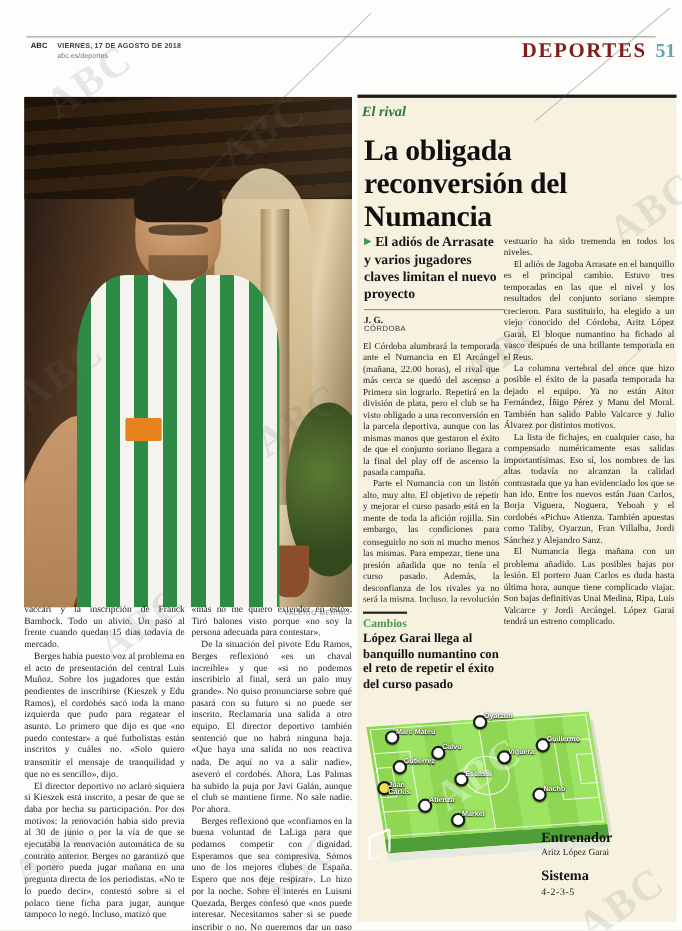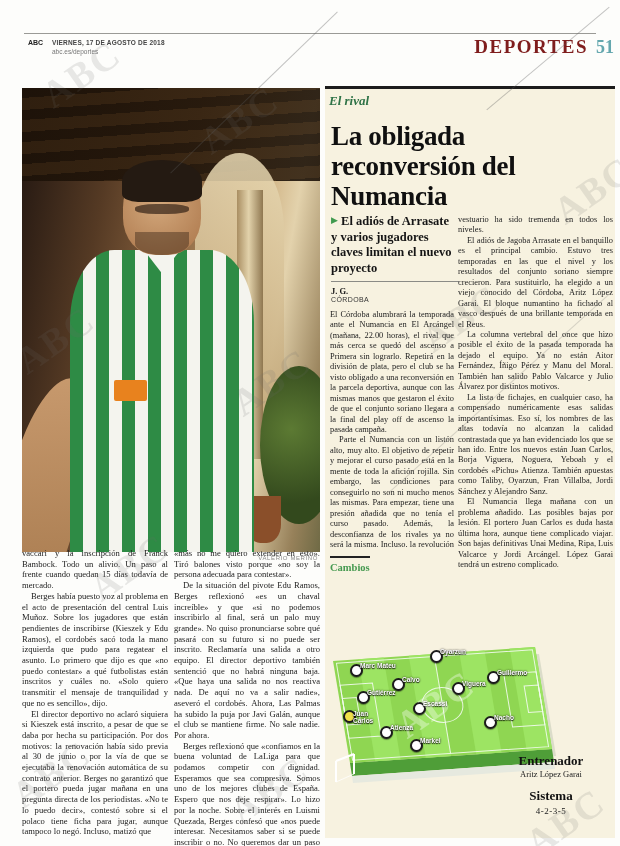--- a/index.html
+++ b/index.html
@@ -66,21 +66,21 @@
   #cambios-dek{left:330px;top:575px;width:126px;font-size:11.5px;line-height:13.5px;font-weight:bold;color:#111;}
   
   #lineup{left:325px;top:640px;width:295px;height:206px;}
   #pitch-svg{position:absolute;left:0;top:0;}
   .pdot{position:absolute;width:9px;height:9px;border-radius:50%;background:#fff;border:2px solid #1c1c1c;
         transform:translate(-6px,-6px);box-shadow:0 1px 1px rgba(0,0,0,.4);}
   .pdot.gk{background:#f0e04a;}
   .plabel{position:absolute;left:8px;top:-4px;font-family:"Liberation Sans",sans-serif;font-size:6.5px;font-weight:bold;
         color:#fff;white-space:nowrap;text-shadow:0 0 2px rgba(0,0,0,.95),0 1px 1px rgba(0,0,0,.8);}
   .pdot.gk .plabel{white-space:normal;width:26px;line-height:7px;top:-2px;}
-  #coach-block{left:492px;top:753px;width:118px;text-align:center;}
+  #coach-block{left:492px;top:753px;width:118px;}
   #coach-label{font-size:13px;font-weight:bold;color:#111;}
   #coach-name{font-size:8.5px;color:#222;margin-top:0;}
   #system-label{font-size:13px;font-weight:bold;color:#111;margin-top:9px;}
   #system-value{font-size:9px;color:#222;margin-top:2px;letter-spacing:.5px;}
   
   .wm{position:absolute;font-family:"Liberation Serif",serif;font-weight:bold;font-size:38px;color:rgba(110,110,108,.15);
       transform:rotate(-35deg);letter-spacing:2px;pointer-events:none;}
   .crease{position:absolute;height:1px;background:rgba(90,90,90,.35);transform-origin:center;pointer-events:none;}
 </style>
 </head>
@@ -142,20 +142,21 @@
     </div>
   <div class="abs body-col" id="body-col-2">
       <p>vestuario ha sido tremenda en todos los niveles.</p>
       <p>El adiós de Jagoba Arrasate en el banquillo es el principal cambio. Estuvo tres temporadas en las que el nivel y los resultados del conjunto soriano siempre crecieron. Para sustituirlo, ha elegido a un viejo conocido del Córdoba, Aritz López Garai. El bloque numantino ha fichado al vasco después de una brillante temporada en el Reus.</p>
       <p>La columna vertebral del once que hizo posible el éxito de la pasada temporada ha dejado el equipo. Ya no están Aitor Fernández, Íñigo Pérez y Manu del Moral. También han salido Pablo Valcarce y Julio Álvarez por distintos motivos.</p>
       <p>La lista de fichajes, en cualquier caso, ha compensado numéricamente esas salidas importantísimas. Eso sí, los nombres de las altas todavía no alcanzan la calidad contrastada que ya han evidenciado los que se han ido. Entre los nuevos están Juan Carlos, Borja Viguera, Noguera, Yeboah y el cordobés «Pichu» Atienza. También apuestas como Taliby, Oyarzun, Fran Villalba, Jordi Sánchez y Alejandro Sanz.</p>
       <p>El Numancia llega mañana con un problema añadido. Las posibles bajas por lesión. El portero Juan Carlos es duda hasta última hora, aunque tiene complicado viajar. Son bajas definitivas Unai Medina, Ripa, Luis Valcarce y Jordi Arcángel. López Garai tendrá un estreno complicado.</p>
     </div>
   <div class="abs" id="cambios-rule"></div>
   <div class="abs" id="cambios-label">Cambios</div>
+  <div class="abs" id="cambios-dek">López Garai llega al banquillo numantino con el reto de repetir el éxito del curso pasado</div>
 
   <div class="abs" id="lineup">
     <svg id="pitch-svg" width="295" height="206" viewBox="0 0 295 206">
 
       <polygon points="12,28 214,14 231,116 29,130" fill="#b9c0ae" opacity="0.45"></polygon>
 
       <polygon points="25,123 227,109 229,122 27,136" fill="#4f9e38"></polygon>
       <polygon points="27,136 229,122 230,129 28,143" fill="#e6e9df"></polygon>
 
       <g transform="matrix(202,-14,17,102,8,21)">

